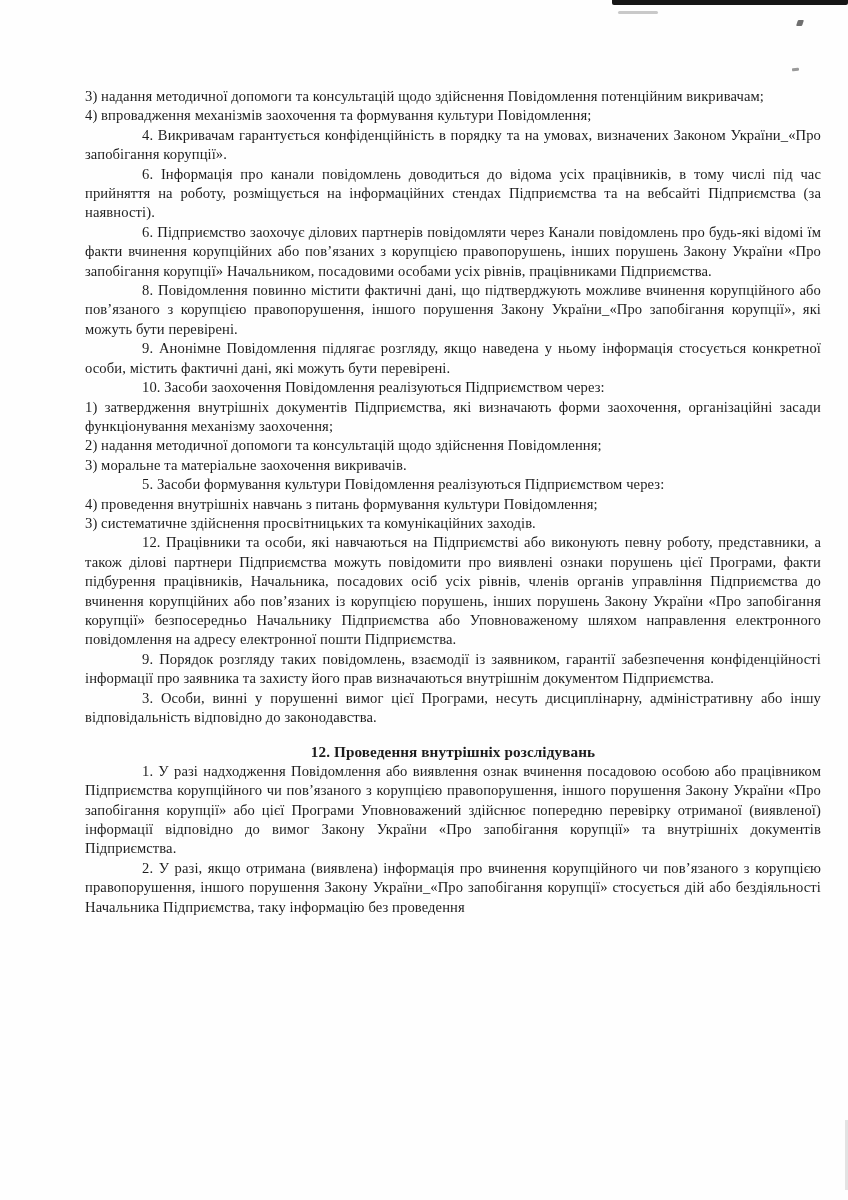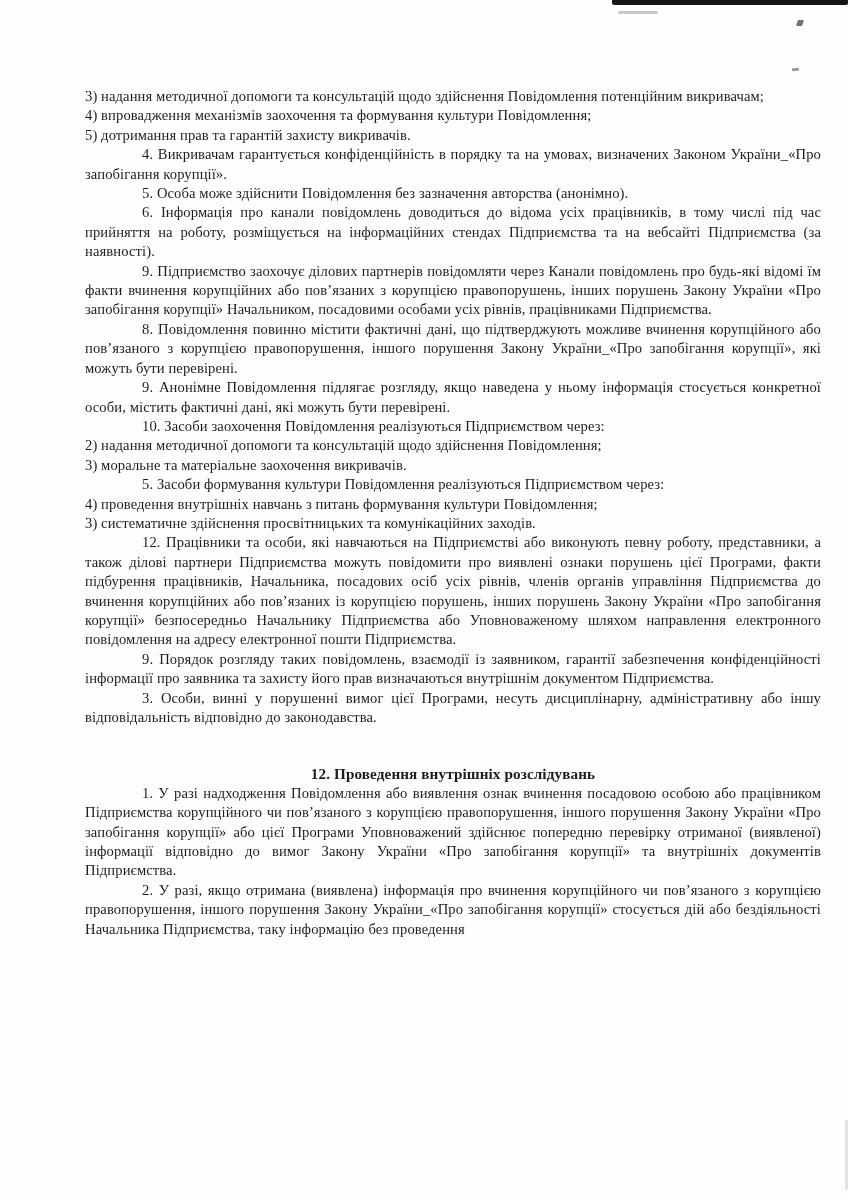--- a/index.html
+++ b/index.html
@@ -64,44 +64,43 @@
     text-align: justify;
     letter-spacing: 0.1px;
   }
   .textblock p { margin: 0; padding: 0; font-family: Liberation Serif, serif; }
   .textblock p.num { text-indent: 57px; }
   .textblock p.item { text-indent: 0; }
   .textblock p.heading {
     text-align: center;
     text-indent: 0;
     font-weight: bold;
-    margin-top: 37px;
+    margin-top: 15px;
     font-size: 15.2px;
   }
 </style>
 </head>
 <body>
 
 <div class="page">
   <div class="artifact top-bar"></div>
   <div class="artifact top-smudge"></div>
   <div class="artifact mark-1"></div>
   <div class="artifact mark-2"></div>
   <div class="artifact right-edge"></div>
   <div class="textblock" id="doc-body">
       <p class="item">3) надання методичної допомоги та консультацій щодо здійснення Повідомлення потенційним викривачам;</p>
       <p class="item">4) впровадження механізмів заохочення та формування культури Повідомлення;</p>
-      <p class="item">5) дотримання прав та гарантій захисту викривачів.</p>
       <p class="num">4. Викривачам гарантується конфіденційність в порядку та на умовах, визначених Законом України_«Про запобігання корупції».</p>
-      <p class="num">5. Особа може здійснити Повідомлення без зазначення авторства (анонімно).</p>
       <p class="num">6. Інформація про канали повідомлень доводиться до відома усіх працівників, в тому числі під час прийняття на роботу, розміщується на інформаційних стендах Підприємства та на вебсайті Підприємства (за наявності).</p>
-      <p class="num">9. Підприємство заохочує ділових партнерів повідомляти через Канали повідомлень про будь-які відомі їм факти вчинення корупційних або пов’язаних з корупцією правопорушень, інших порушень Закону України «Про запобігання корупції» Начальником, посадовими особами усіх рівнів, працівниками Підприємства.</p>
+      <p class="num">6. Підприємство заохочує ділових партнерів повідомляти через Канали повідомлень про будь-які відомі їм факти вчинення корупційних або пов’язаних з корупцією правопорушень, інших порушень Закону України «Про запобігання корупції» Начальником, посадовими особами усіх рівнів, працівниками Підприємства.</p>
       <p class="num">8. Повідомлення повинно містити фактичні дані, що підтверджують можливе вчинення корупційного або пов’язаного з корупцією правопорушення, іншого порушення Закону України_«Про запобігання корупції», які можуть бути перевірені.</p>
       <p class="num">9. Анонімне Повідомлення підлягає розгляду, якщо наведена у ньому інформація стосується конкретної особи, містить фактичні дані, які можуть бути перевірені.</p>
       <p class="num">10. Засоби заохочення Повідомлення реалізуються Підприємством через:</p>
+      <p class="item">1) затвердження внутрішніх документів Підприємства, які визначають форми заохочення, організаційні засади функціонування механізму заохочення;</p>
       <p class="item">2) надання методичної допомоги та консультацій щодо здійснення Повідомлення;</p>
       <p class="item">3) моральне та матеріальне заохочення викривачів.</p>
       <p class="num">5. Засоби формування культури Повідомлення реалізуються Підприємством через:</p>
       <p class="item">4) проведення внутрішніх навчань з питань формування культури Повідомлення;</p>
       <p class="item">3) систематичне здійснення просвітницьких та комунікаційних заходів.</p>
       <p class="num">12. Працівники та особи, які навчаються на Підприємстві або виконують певну роботу, представники, а також ділові партнери Підприємства можуть повідомити про виявлені ознаки порушень цієї Програми, факти підбурення працівників, Начальника, посадових осіб усіх рівнів, членів органів управління Підприємства до вчинення корупційних або пов’язаних із корупцією порушень, інших порушень Закону України «Про запобігання корупції» безпосередньо Начальнику Підприємства або Уповноваженому шляхом направлення електронного повідомлення на адресу електронної пошти Підприємства.</p>
       <p class="num">9. Порядок розгляду таких повідомлень, взаємодії із заявником, гарантії забезпечення конфіденційності інформації про заявника та захисту його прав визначаються внутрішнім документом Підприємства.</p>
       <p class="num">3. Особи, винні у порушенні вимог цієї Програми, несуть дисциплінарну, адміністративну або іншу відповідальність відповідно до законодавства.</p>
       <p class="heading">12. Проведення внутрішніх розслідувань</p>
       <p class="num">1. У разі надходження Повідомлення або виявлення ознак вчинення посадовою особою або працівником Підприємства корупційного чи пов’язаного з корупцією правопорушення, іншого порушення Закону України «Про запобігання корупції» або цієї Програми Уповноважений здійснює попередню перевірку отриманої (виявленої) інформації відповідно до вимог Закону України «Про запобігання корупції» та внутрішніх документів Підприємства.</p>

